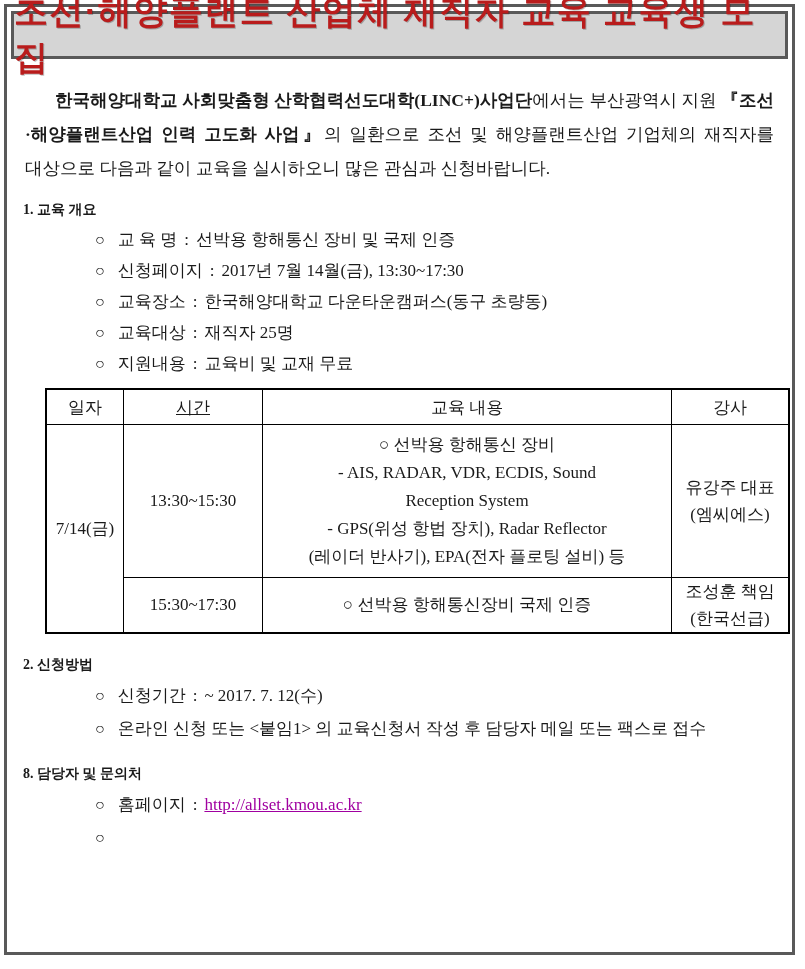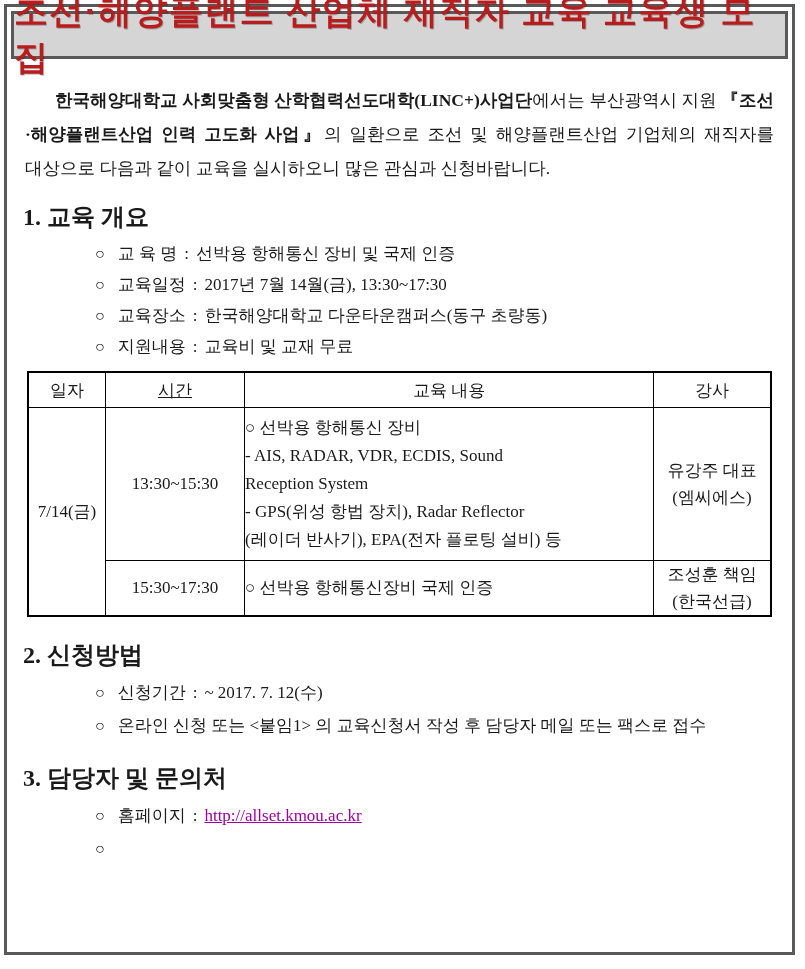--- a/index.html
+++ b/index.html
@@ -8,35 +8,35 @@
   .frame{position:absolute;top:4px;left:4px;right:10px;bottom:14px;
          border:3px solid var(--frame_border,#595959);background:#fff;}
   .title-bar{margin:4px 4px 0 4px;height:42px;border:3px solid var(--frame_border,#595959);
              background:var(--title_bg,#d5d5d5);display:flex;align-items:center;justify-content:center;}
   .title-bar .t{font-family:"Liberation Sans","DejaVu Sans",sans-serif;font-weight:bold;
                 font-size:34px;letter-spacing:1.5px;color:#b91c1c;text-shadow:1px 1px 0 rgba(0,0,0,.25);}
   .content{padding:0 16px;}
   .intro{margin:24px 2px 0 2px;font-size:17.5px;line-height:34px;text-indent:30px;
          text-align:justify;word-break:keep-all;}
   .intro b{font-weight:bold;}
-  .sec-h{margin:16px 0 0 0;font-size:24px;font-weight:bold;}
+  .sec-h{margin:16px 0 0 0;font-size:14px;font-weight:bold;}
   .blist{margin-top:5px;}
   .li{padding-left:72px;line-height:33px;font-size:17px;white-space:nowrap;}
   .blist.tight .li{line-height:31px;}
   .bul{display:inline-block;margin-right:13px;font-size:16px;}
   .col{margin:0 7px;}
   a.doclink{color:var(--link,#a000a0);text-decoration:underline;}
-  table.sched{margin:9px 0 0 4px;width:738px;border-collapse:collapse;
+  table.sched{margin:9px 0 0 22px;width:738px;border-collapse:collapse;
               border:2px solid var(--table_border,#000);table-layout:fixed;font-size:17px;}
   table.sched td{border:1px solid var(--table_border,#000);padding:0;}
   .c-date{width:76px;} .c-time{width:138px;text-decoration:underline;} .c-cont{width:408px;} .c-lect{width:116px;}
   tr.hd td{height:34px;text-align:center;}
   td.center{text-align:center;vertical-align:middle;}
   td.cont{vertical-align:middle;padding:8px 6px 8px 10px;}
-  .cline{line-height:28px;white-space:nowrap;}
+  .cline{line-height:28px;white-space:nowrap;text-align:center;}
   .lect div{line-height:27px;text-align:center;}
   .r1{height:153px;} .r2{height:54px;}
 </style>
 </head>
 <body>
 
 <div class="page">
   <div class="frame">
 
     <div class="title-bar">
@@ -44,22 +44,23 @@
     </div>
 
     <div class="content">
 
       <p class="intro"><b>한국해양대학교 사회맞춤형 산학협력선도대학(LINC+)사업단</b><span>에서는 부산광역시 지원 </span><b>『조선·해양플랜트산업 인력 고도화 사업』</b><span>의 일환으로 조선 및 해양플랜트산업 기업체의 재직자를 대상으로 다음과 같이 교육을 실시하오니 많은 관심과 신청바랍니다.</span></p>
 
       <div class="sec-h">1. 교육 개요</div>
 
       <div class="blist tight">
         <div class="li"><span class="bul">○</span><span>교 육 명</span><span class="col">:</span><span>선박용 항해통신 장비 및 국제 인증</span></div>
-        <div class="li"><span class="bul">○</span><span>교육일정</span><span class="col">:</span><span>2017년 7월 14월(금), 13:30~17:30</span></div>
+        <div class="li"><span class="bul">○</span><span>신청페이지</span><span class="col">:</span><span>2017년 7월 14월(금), 13:30~17:30</span></div>
         <div class="li"><span class="bul">○</span><span>교육장소</span><span class="col">:</span><span>한국해양대학교 다운타운캠퍼스(동구 초량동)</span></div>
+        <div class="li"><span class="bul">○</span><span>교육대상</span><span class="col">:</span><span>재직자 25명</span></div>
         <div class="li"><span class="bul">○</span><span>지원내용</span><span class="col">:</span><span>교육비 및 교재 무료</span></div>
       </div>
 
       <table class="sched">
         <tbody>
             <tr class="hd">
           <td class="c-date">일자</td>
           <td class="c-time">시간</td>
           <td class="c-cont">교육 내용</td>
           <td class="c-lect">강사</td>
@@ -92,21 +93,21 @@
       </tbody>
         </table>
 
       <div class="sec-h" style="margin-top:22px;">2. 신청방법</div>
 
       <div class="blist">
         <div class="li"><span class="bul">○</span><span>신청기간</span><span class="col">:</span><span>~ 2017. 7. 12(수)</span></div>
         <div class="li"><span class="bul">○</span><span>온라인 신청 또는 &lt;붙임1&gt; 의 교육신청서 작성 후 담당자 메일 또는 팩스로 접수</span></div>
       </div>
 
-      <div class="sec-h" style="margin-top:20px;">3. 담당자 및 문의처</div>
+      <div class="sec-h" style="margin-top:20px;">8. 담당자 및 문의처</div>
 
       <div class="blist">
         <div class="li"><span class="bul">○</span><span>홈페이지</span><span class="col">:</span><a href="#" class="doclink">http://allset.kmou.ac.kr</a></div>
         <div class="li"><span class="bul">○</span></div>
       </div>
 
     </div>
   </div>
 </div>
 

